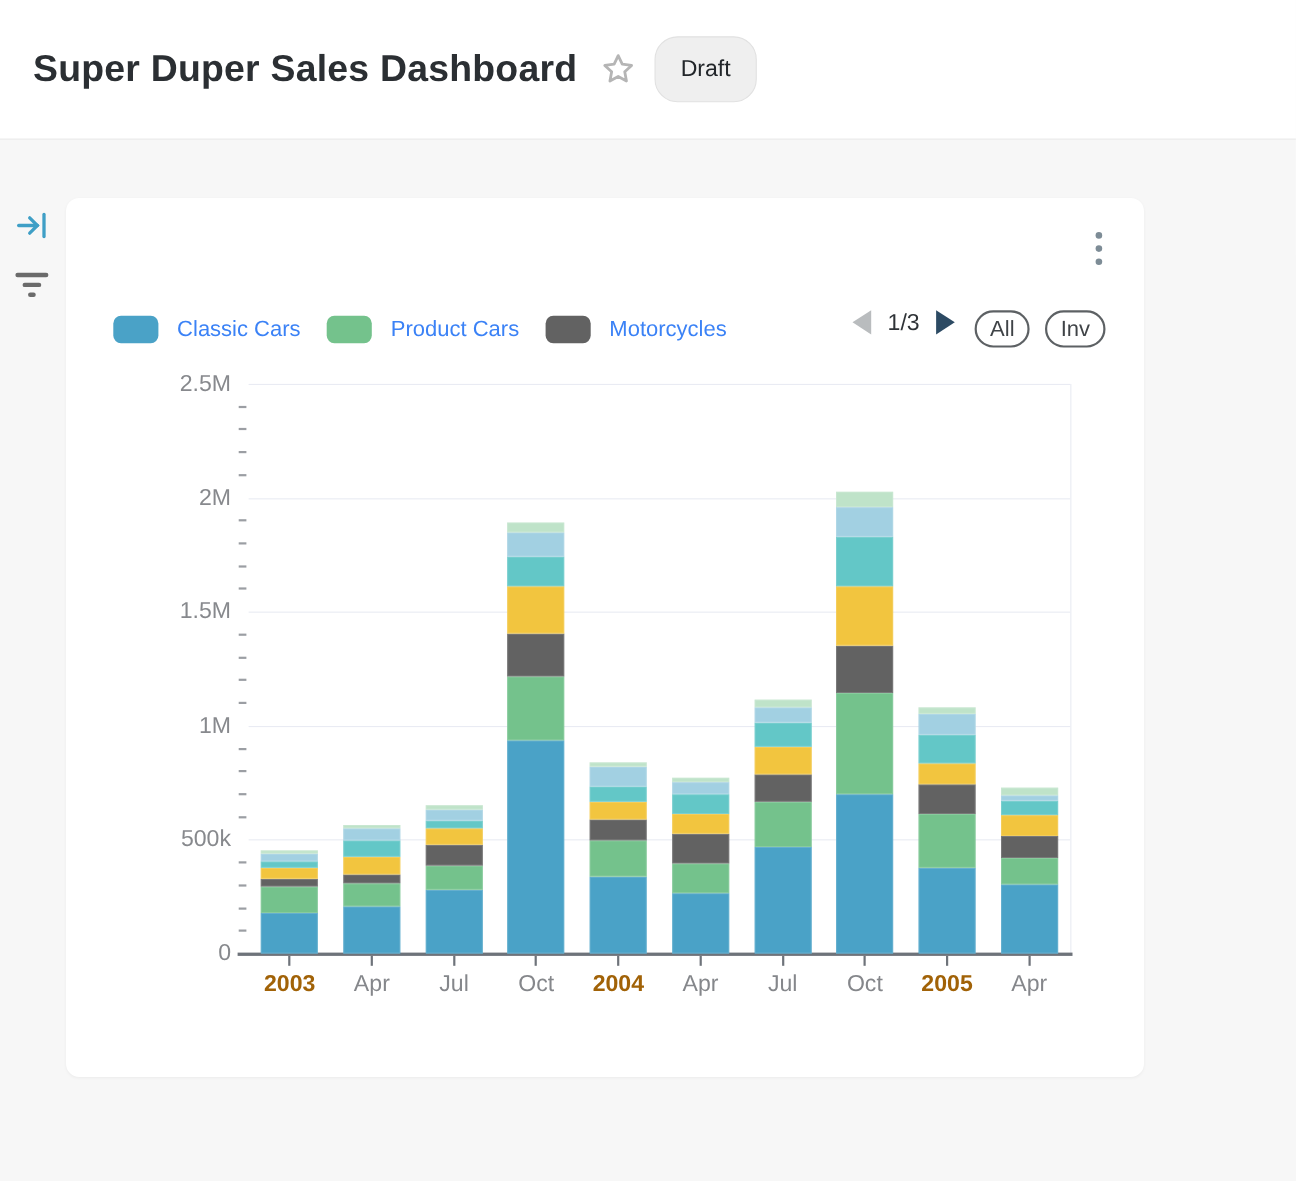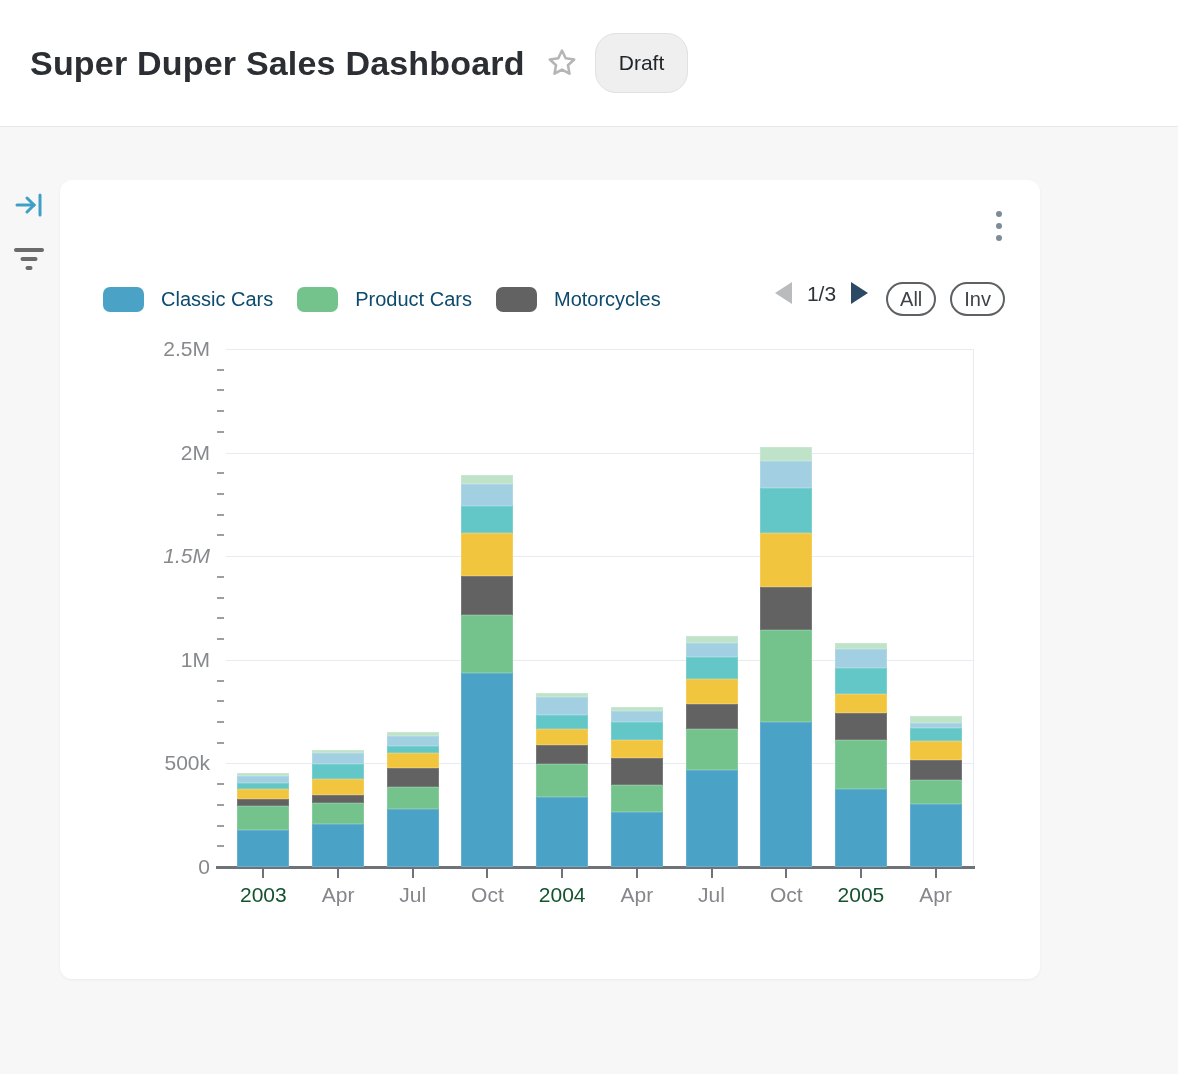--- a/index.html
+++ b/index.html
@@ -36,21 +36,21 @@
   .card-title { font-size:25px; font-weight:bold; color:#33363a; }
   .kebab { margin-left:auto; width:26px; height:36px; display:flex; flex-direction:column;
            align-items:center; justify-content:center; gap:6px; cursor:pointer; }
   .kebab .dot { width:6px; height:6px; border-radius:50%; background:#7d8c96; }
 
   
   .legend-row { position:absolute; left:43px; right:35px; top:102px; height:34px;
                 display:flex; align-items:center; }
   .legend-item { display:flex; align-items:center; margin-right:24px; cursor:pointer; }
   .legend-swatch { width:41px; height:25px; border-radius:7px; }
-  .legend-label { margin-left:17px; font-size:20px; color:#0c4a6e; }
+  .legend-label { margin-left:17px; font-size:20px; color:#3b82f6; }
   .pager { margin-left:auto; display:flex; }
   .arrow { width:0; height:0; border-top:11px solid transparent; border-bottom:11px solid transparent; cursor:pointer; }
   .arrow-prev { border-right:17px solid #b9bcbe; }
   .arrow-next { border-left:17px solid #2c4a63; }
   .pager-text { font-size:21px; color:#2f3337; margin:0 15px; }
   .pill { border:2px solid #5d6164; border-radius:17px; background:#ffffff;
           font-size:20px; color:#3f4347; height:34px; padding:0 12px;
           display:flex; align-items:center; margin-left:14px; cursor:pointer;
           font-family:"Liberation Sans","DejaVu Sans",sans-serif; }
   .pill:first-of-type { margin-left:18px; }
@@ -58,21 +58,21 @@
   
   .chart { position:absolute; left:30px; top:158px; width:948px; height:590px; }
   .ylab { position:absolute; width:120px; text-align:right; font-size:21px;
           color:#87898d; height:24px; line-height:24px; }
   .gridline { position:absolute; height:1px; background:#e9ebf3; }
   .vline { position:absolute; width:1px; background:#e9ebf3; }
   .minortick { position:absolute; width:7px; height:2px; background:#9b9ea3; }
   .axis { position:absolute; height:3px; background:#6e737a; }
   .xtick { position:absolute; width:2px; height:9px; background:#6e737a; }
   .xlab { position:absolute; width:100px; text-align:center; font-size:21px; color:#85878b; }
-  .xlab.bold { font-weight:normal; color:#14532d; }
+  .xlab.bold { font-weight:bold; color:#a16207; }
   .seg { position:absolute; box-shadow:inset 0 0 0 1px rgba(255,255,255,0.15); }
 </style>
 </head>
 <body>
 
 <div class="header">
   <div class="page-title">Super Duper Sales Dashboard</div>
   <svg class="star" viewBox="0 0 24 24" fill="none" stroke="#b5b5b5" stroke-width="1.8" stroke-linejoin="round">
     <path d="M12 3.2l2.6 5.5 6 .8-4.4 4.1 1.1 5.9-5.3-2.9-5.3 2.9 1.1-5.9L3.4 9.5l6-.8z"></path>
   </svg>
@@ -126,21 +126,21 @@
     </div>
   </div>
 
   <div class="chart" id="chart">
       <div class="ylab" style="left: 0px; top: 517px;">0</div>
       <div class="gridline" style="left: 136px; top: 425.4px; width: 747px;"></div>
       <div class="ylab" style="left: 0px; top: 413.4px;">500k</div>
       <div class="gridline" style="left: 136px; top: 321.8px; width: 747px;"></div>
       <div class="ylab" style="left: 0px; top: 309.8px;">1M</div>
       <div class="gridline" style="left: 136px; top: 218.2px; width: 747px;"></div>
-      <div class="ylab" style="left: 0px; top: 206.2px; font-style: italic;">1.5M</div>
+      <div class="ylab" style="left: 0px; top: 206.2px;">1.5M</div>
       <div class="gridline" style="left: 136px; top: 114.6px; width: 747px;"></div>
       <div class="ylab" style="left: 0px; top: 102.6px;">2M</div>
       <div class="gridline" style="left: 136px; top: 11px; width: 747px;"></div>
       <div class="ylab" style="left: 0px; top: -1px;">2.5M</div>
       <div class="vline" style="left: 883px; top: 11px; height: 518px;"></div>
       <div class="minortick" style="left: 127px; top: 507.28px;"></div>
       <div class="minortick" style="left: 127px; top: 486.56px;"></div>
       <div class="minortick" style="left: 127px; top: 465.84px;"></div>
       <div class="minortick" style="left: 127px; top: 445.12px;"></div>
       <div class="minortick" style="left: 127px; top: 403.68px;"></div>

